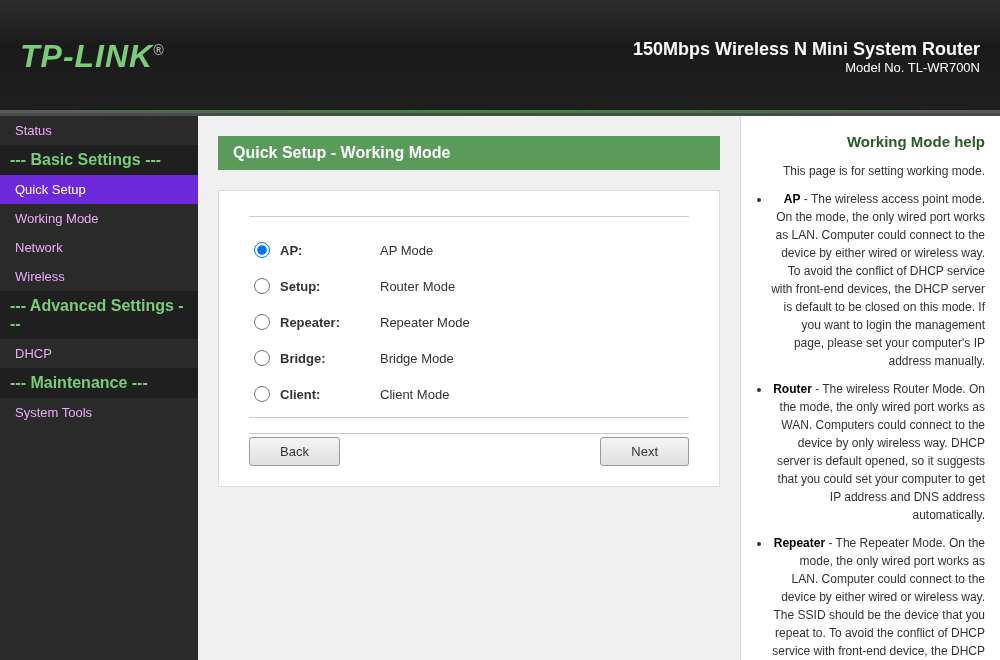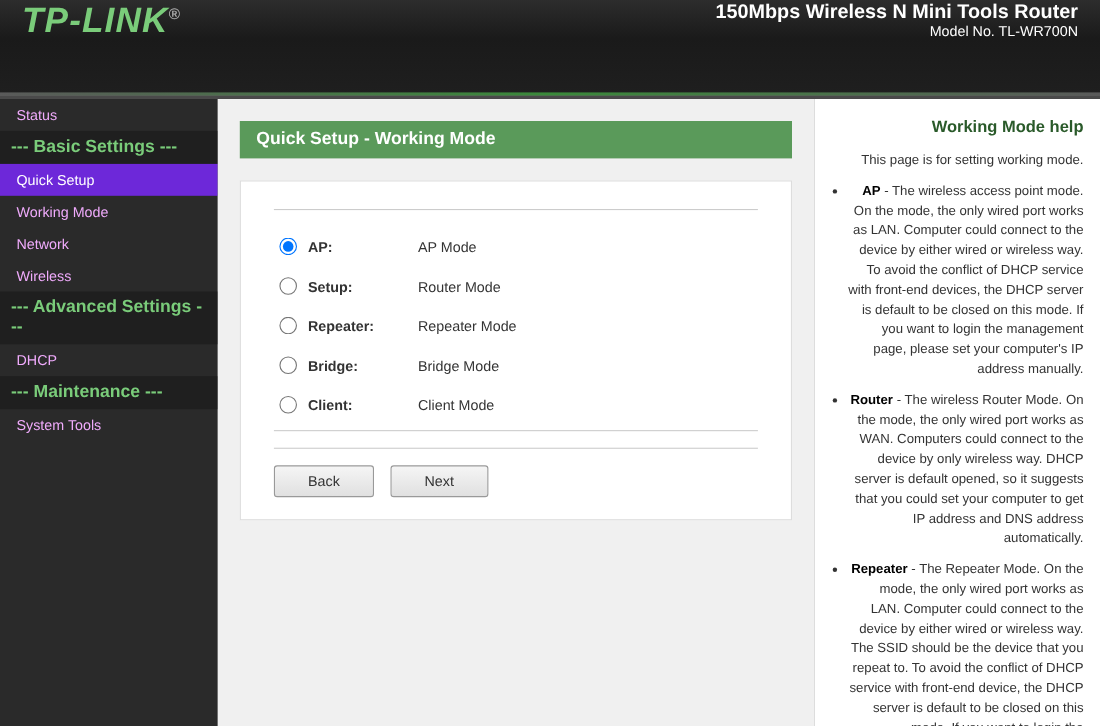--- a/index.html
+++ b/index.html
@@ -1,22 +1,23 @@
 <!DOCTYPE html>
 <html><head>
   <meta charset="utf-8">
   <style>
     * { margin: 0; padding: 0; box-sizing: border-box; }
     body { font-family: Arial, sans-serif; font-size: 13px; width: 1000px; height: 660px; overflow: hidden; background: #fff; }
 
     
     #header {
       background: linear-gradient(180deg, #2d2d2d 0%, #1a1a1a 40%, #1f1f1f 100%);
-      height: 90px;
-      display: flex;
+      height: 116px;
+      display: flex;
+      align-items: center;
       justify-content: space-between;
       padding: 0 20px;
       border-bottom: 3px solid #4a4a4a;
       position: relative;
       overflow: hidden;
     }
     #header::after {
       content: '';
       position: absolute;
       bottom: 0; left: 0; right: 0;
@@ -117,24 +118,24 @@
       font-weight: bold;
       width: 100px;
       color: #333;
     }
     .radio-row .radio-desc {
       color: #333;
     }
 
     .button-row {
       display: flex;
-      justify-content: flex-start;
+      justify-content: space-between;
       gap: 15px;
       margin-top: 15px;
-      padding-top: 15px;
+      padding-top: 3px;
       border-top: 1px solid #ccc;
     }
     .btn {
       padding: 6px 30px;
       border: 1px solid #999;
       background: linear-gradient(180deg, #f5f5f5, #e0e0e0);
       border-radius: 3px;
       cursor: pointer;
       font-size: 13px;
       color: #333;
@@ -172,21 +173,21 @@
     }
   </style>
 </head>
 <body>
 
 <div id="header">
   <div class="logo">
     <span>TP-LINK</span><sup style="font-size:14px;color:#aaa;">®</sup>
   </div>
   <div class="model-info">
-    <div class="model-name">150Mbps Wireless N Mini Tools Router</div>
+    <div class="model-name">150Mbps Wireless N Mini System Router</div>
     <div class="model-num">Model No. TL-WR700N</div>
   </div>
 </div>
 
 <div id="layout">
 
   <div id="sidebar">
   <div class="sidebar-item">Status</div>
       <div class="sidebar-section">--- Basic Settings ---</div>
       <div class="sidebar-item active">Quick Setup</div>

